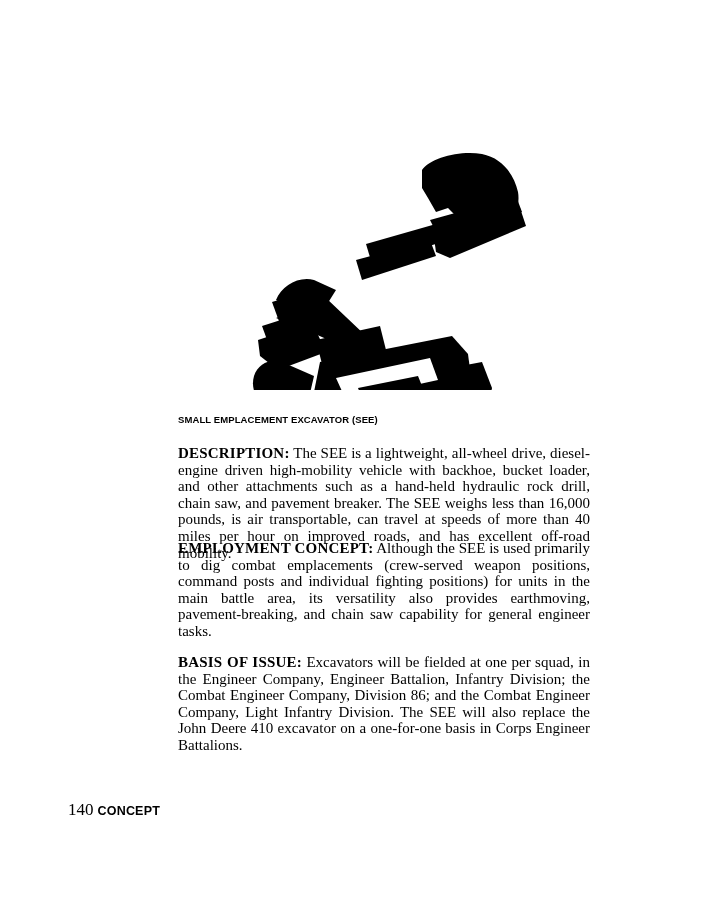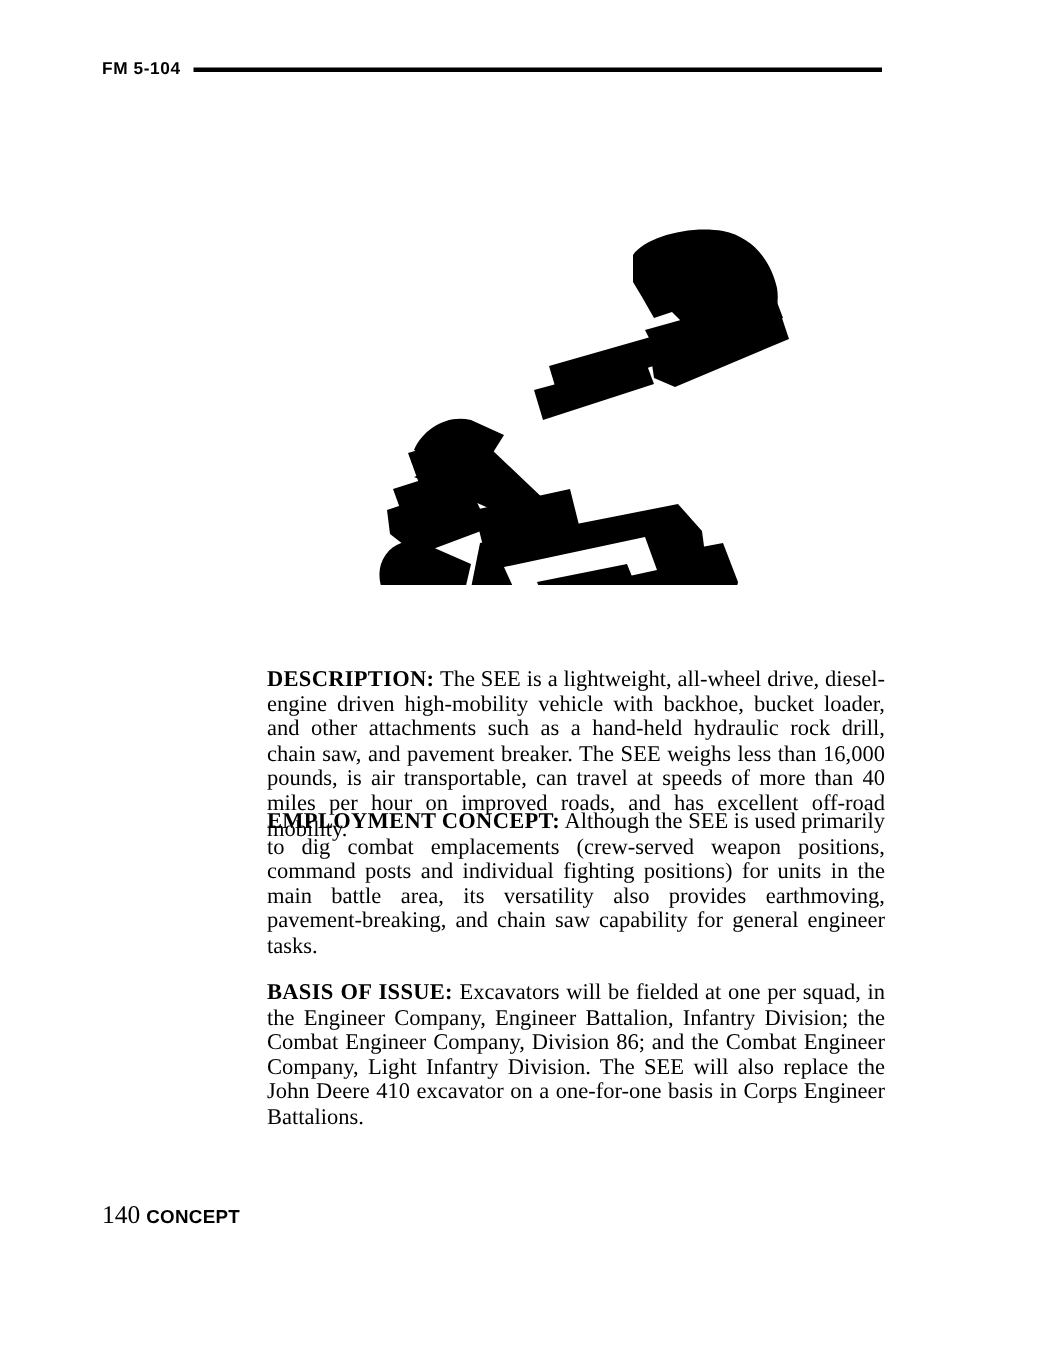--- a/index.html
+++ b/index.html
@@ -105,24 +105,20 @@
     font-size: 12.5px;
     letter-spacing: 0.2px;
     padding-left: 4px;
   }
 </style>
 </head>
 <body>
 
 <div class="page">
 
-  <div class="header">
-    <span class="header-id">FM 5-104</span>
-    <span class="header-rule"></span>
-  </div>
 
   <div class="figure">
     <svg viewBox="0 0 400 250" xmlns="http://www.w3.org/2000/svg" aria-hidden="true">
       <g fill="#000000">
 
         <path d="M292 30 C300 18 330 10 352 14 C372 18 384 34 388 52 C390 64 386 76 378 84
                  L372 88 L360 80 L352 84 L340 74 L330 80 L318 68 L306 72 L298 58 L292 48 Z"></path>
         <path d="M300 80 L386 56 L392 72 L312 104 Z"></path>
         <path d="M304 98 L390 68 L396 86 L320 118 L306 112 Z"></path>
 
@@ -168,20 +164,21 @@
         <path d="M288 352 l5 -18 l4 18 z"></path>
         <path d="M318 346 l4 -14 l5 14 z"></path>
         <path d="M348 340 l5 -16 l4 16 z"></path>
         <path d="M374 336 l4 -12 l4 12 z"></path>
         <path d="M196 360 l4 -12 l4 12 z"></path>
         <path d="M238 358 l4 -14 l5 14 z"></path>
       </g>
     </svg>
   </div>
 
+  <div class="figure-caption">SMALL EMPLACEMENT EXCAVATOR (SEE)</div>
 
   <div class="body-block" id="para-description">
     <b>DESCRIPTION:</b><span> The SEE is a lightweight, all-wheel drive, diesel-engine driven high-mobility vehicle with backhoe, bucket loader, and other attachments such as a hand-held hydraulic rock drill, chain saw, and pavement breaker. The SEE weighs less than 16,000 pounds, is air transportable, can travel at speeds of more than 40 miles per hour on improved roads, and has excellent off-road mobility.</span>
   </div>
 
   <div class="body-block" id="para-employment">
     <b>EMPLOYMENT CONCEPT:</b><span> Although the SEE is used primarily to dig combat emplacements (crew-served weapon positions, command posts and individual fighting positions) for units in the main battle area, its versatility also provides earthmoving, pavement-breaking, and chain saw capability for general engineer tasks.</span>
   </div>
 
   <div class="body-block" id="para-basis">

